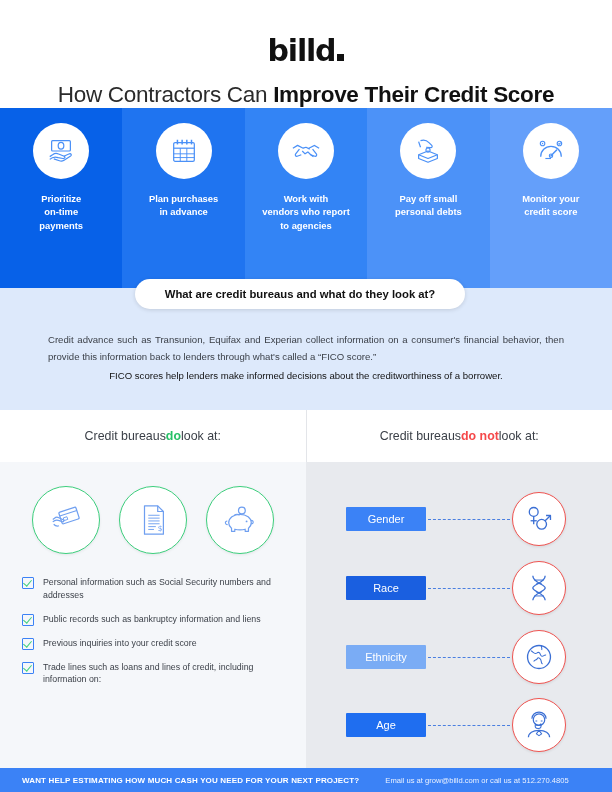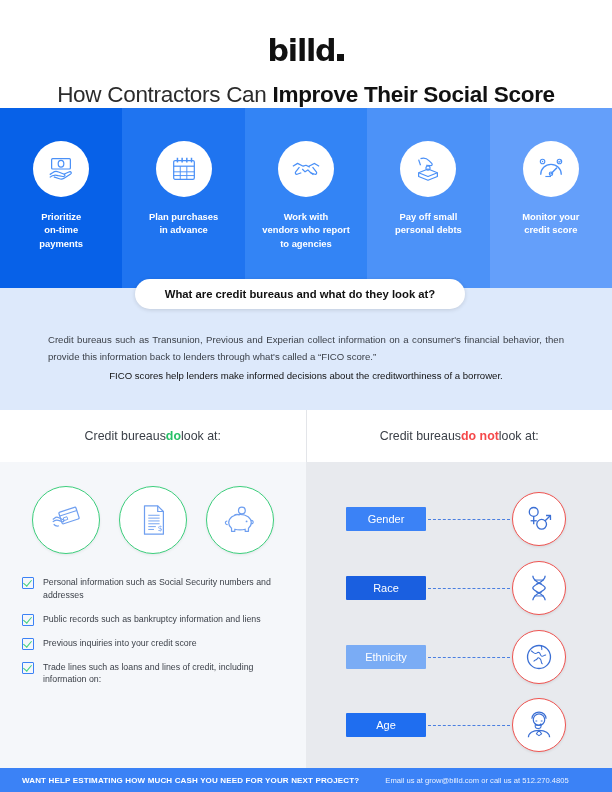--- a/index.html
+++ b/index.html
@@ -16,21 +16,21 @@
   .header{height:108px;background:#fff;display:flex;flex-direction:column;
           align-items:center;justify-content:flex-end;padding-top:18px;box-sizing:border-box;}
   .logo{font-size:30px;font-weight:bold;letter-spacing:-1.2px;color:#111111;line-height:1;
         font-family:"DejaVu Sans",sans-serif;}
   .logo .dot{display:inline-block;width:7px;height:7px;background:#111;margin-left:2px;vertical-align:baseline;}
   .title{margin-top:16px;font-size:22.5px;color:#2b2b2b;letter-spacing:-0.3px;}
   .title b{font-weight:bold;color:#111;}
 
   
   .banner{height:180px;display:flex;position:relative;}
-  .bcol{flex:1;display:flex;flex-direction:column;align-items:center;padding-top:33px;box-sizing:border-box;}
+  .bcol{flex:1;display:flex;flex-direction:column;align-items:center;padding-top:15px;box-sizing:border-box;}
   .bcirc{width:56px;height:56px;border-radius:50%;background:#fff;display:flex;
          align-items:center;justify-content:center;}
   .bcirc svg{display:block;}
   .blabel{margin-top:13px;color:#fff;font-size:9.4px;font-weight:bold;text-align:center;line-height:1.42;}
 
   
   .pillwrap{position:absolute;left:0;right:12px;top:279px;display:flex;justify-content:center;z-index:5;align-items:center;}
   .pill{background:#fff;border-radius:17px;padding:9px 30px;font-size:11.3px;font-weight:bold;color:#111;
         box-shadow:0 1px 4px rgba(0,0,0,.13);}
 
@@ -76,21 +76,21 @@
   .ftxt{color:#fff;font-size:8px;font-weight:bold;letter-spacing:.15px;}
   .fcontact{color:#eaf1ff;font-size:7.6px;margin-left:26px;}
 </style>
 </head>
 <body>
 
 <div class="page">
 
   <div class="header">
     <div class="logo"><span>billd</span><span class="dot"></span></div>
-    <div class="title"><span>How Contractors Can </span><b>Improve Their Social Score</b></div>
+    <div class="title"><span>How Contractors Can </span><b>Improve Their Credit Score</b></div>
   </div>
 
   <div class="banner" id="banner">
       <div class="bcol" style="background: rgb(7, 97, 232);">
         <div class="bcirc">
           <svg width="30" height="30" viewBox="0 0 32 32">
             <rect x="6" y="5" width="20" height="11" rx="1" fill="none" stroke="#4a90f7" stroke-width="1.3"></rect>
             <ellipse cx="16" cy="10.5" rx="3" ry="3.6" fill="none" stroke="#4a90f7" stroke-width="1.3"></ellipse>
             <path d="M4 25c3-3 6-3 9-2l5 1c2 .3 3-1.6 1.4-2.4l-6-2.4c-2-.8-4.5-.6-6 .6L4 22" fill="none" stroke="#4a90f7" stroke-width="1.3" stroke-linejoin="round"></path>
             <path d="M19 21.6l6-2.6c1.6-.6 2.8 1.4 1.3 2.4l-7 4.4c-1.6 1-3.4 1.2-5 .6l-6-2" fill="none" stroke="#4a90f7" stroke-width="1.3"></path>
@@ -154,21 +154,21 @@
         </div>
         <div class="blabel">Monitor your<br>credit score</div>
       </div>
     </div>
 
   <div class="pillwrap">
     <div class="pill">What are credit bureaus and what do they look at?</div>
   </div>
 
   <div class="intro">
-    <p>Credit bureaus such as Transunion, Previous and Experian collect information on a consumer's financial behavior, then provide this information back to lenders through what's called a “FICO score.”</p>
+    <p>Credit advance such as Transunion, Equifax and Experian collect information on a consumer's financial behavior, then provide this information back to lenders through what's called a “FICO score.”</p>
     <p class="bold">FICO scores help lenders make informed decisions about the creditworthiness of a borrower.</p>
   </div>
 
   <div class="heads">
     <div class="head">
       <span>Credit bureaus </span>
         <span class="g">do</span>
         <span> look at:</span>
     </div>
     <div class="head r">

